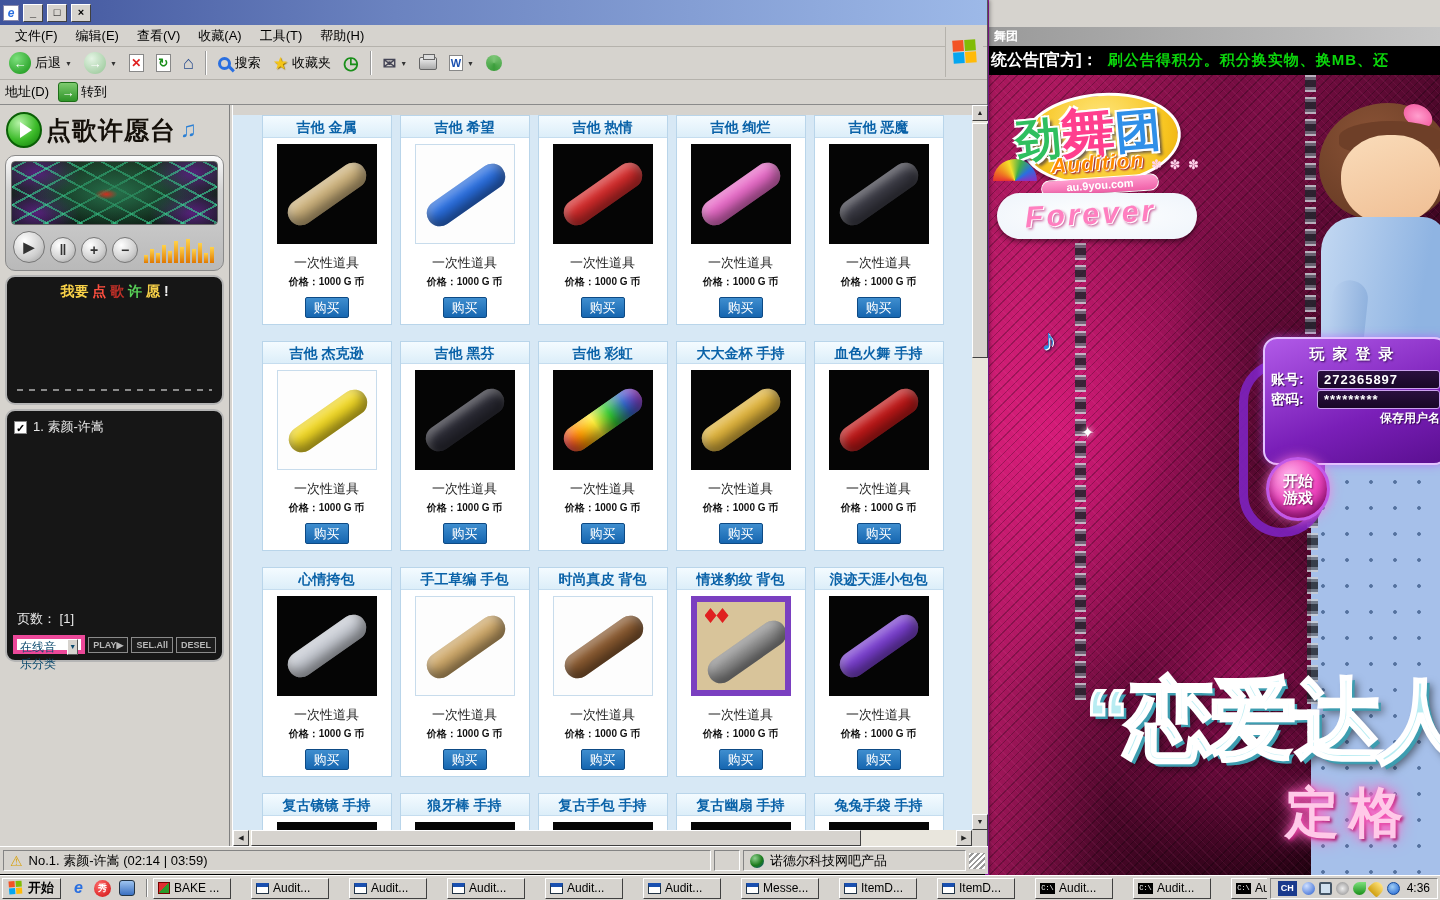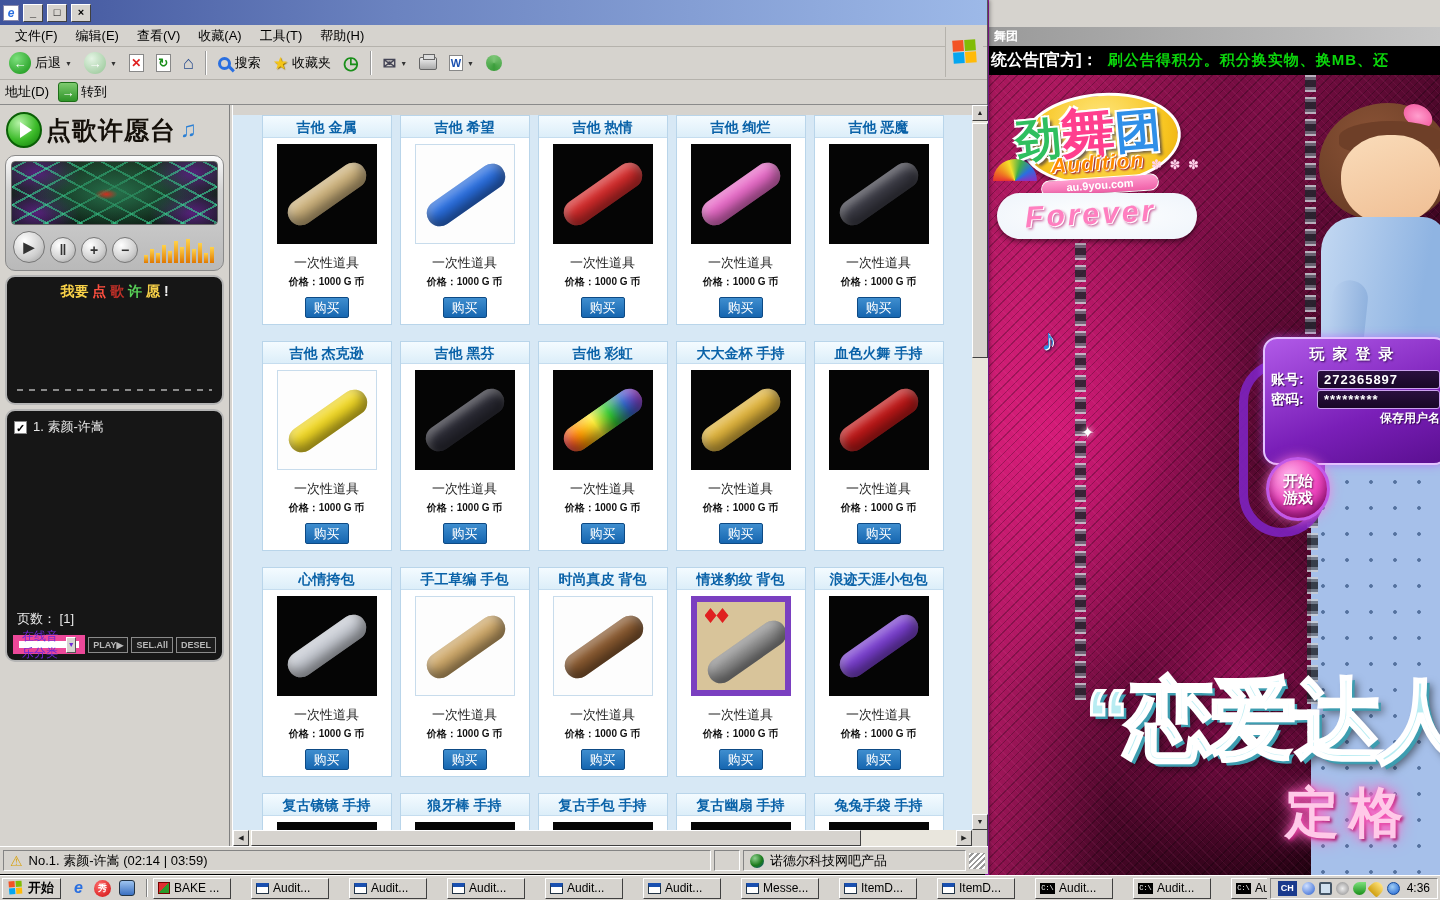--- a/index.html
+++ b/index.html
@@ -130,21 +130,21 @@
 .tinfo{background:#1b1b1b;border-radius:6px;margin:5px 2px 1px;padding:4px 6px;color:#e8e8e8;font-size:13px}
 .tinfo .time{text-align:center;color:#cfcfcf;margin-top:4px;font-family:"Liberation Mono",monospace}
 .wishpanel{margin:4px 5px;border-radius:10px;border:2px solid #b5b5b5;background:#161616;height:130px;padding:6px;position:relative}
 .wishline{text-align:center;font-size:14px;font-weight:bold}
 .dots{position:absolute;left:10px;right:10px;bottom:12px;height:2px;background:repeating-linear-gradient(90deg,#8a8a8a 0 6px,transparent 6px 12px)}
 .listpanel{margin:2px 5px;border-radius:10px;border:2px solid #b5b5b5;background:#161616;height:253px;padding:7px;position:relative;color:#e8e8e8}
 .plrow{display:flex;align-items:center;gap:6px;font-size:13px}
 .cb{width:13px;height:13px;background:#fff;border:1px solid #888;color:#000;font-size:11px;line-height:12px;text-align:center;font-weight:bold;cursor:pointer}
 .pages{position:absolute;left:10px;bottom:32px;font-size:13px}
 .listctl{position:absolute;left:6px;right:6px;bottom:6px;display:flex;align-items:center;gap:3px}
-.sel{background:#fff;color:#6d28d9;font-size:12px;height:19px;padding:0 3px;border:6px solid #ec4899;display:flex;align-items:center;width:106px;cursor:pointer}
+.sel{background:#fff;color:#0c4a6e;font-size:12px;height:19px;padding:0 3px;border:4px solid #ec4899;display:flex;width:106px;cursor:pointer}
 .dd2{margin-left:auto;width:16px;height:16px;background:#D6D3CE;border:1px solid;border-color:#fff #555 #555 #fff;font-size:7px;text-align:center;line-height:14px}
 .dkbtn{border:1px solid #8a8a8a;color:#b8b8b8;background:#1d1d1d;font-size:9px;font-weight:bold;padding:2px 4px;cursor:pointer;white-space:nowrap}
 
 
 .grid{position:absolute;left:233px;top:115px;width:739px;height:725px;background:#d7e8f5;overflow:hidden;display:grid;grid-template-columns:repeat(5,130px);grid-auto-rows:210px;gap:16px 8px;justify-content:center}
 .card{border:1px solid #b9d5ea;background:#fff;display:flex;flex-direction:column;align-items:center}
 .card-h{width:100%;height:22px;background:linear-gradient(#f4fbff,#dceef9);border-bottom:1px solid #c5ddef;color:#0a62a8;font-weight:bold;font-size:14px;text-align:center;line-height:22px;white-space:nowrap;overflow:hidden}
 .card-imgwrap{height:112px;display:flex;align-items:center;justify-content:center;width:100%}
 .imgbox{width:100px;height:100px;position:relative;overflow:hidden}
 .blob{position:absolute;left:5px;top:37px;width:90px;height:26px;border-radius:13px;transform:rotate(-35deg);box-shadow:inset 0 -8px 12px rgba(0,0,0,.45),inset 0 6px 8px rgba(255,255,255,.35)}

